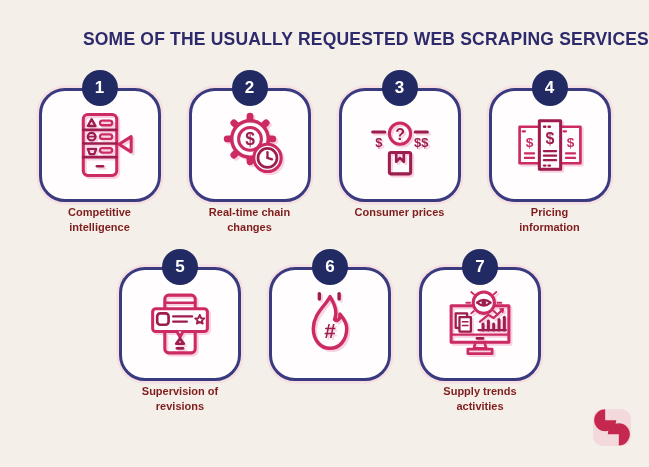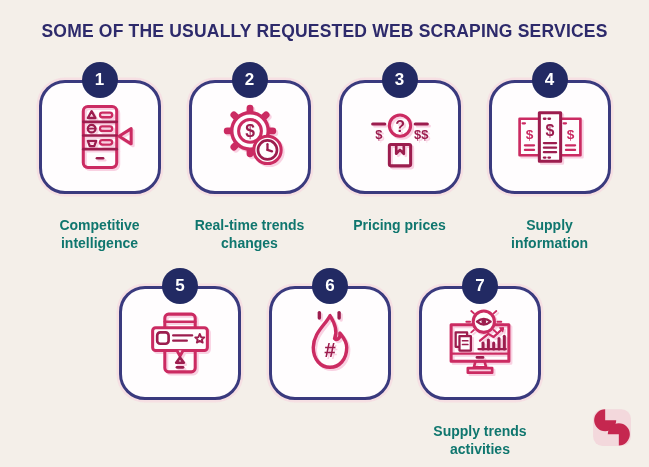--- a/index.html
+++ b/index.html
@@ -2,21 +2,21 @@
 <html><head>
 <meta charset="utf-8">
 <style>
   html,body{margin:0;padding:0;}
   body{
     width:649px;height:467px;position:relative;overflow:hidden;
     background:#f4efe9;
     font-family:"Liberation Sans",sans-serif;
   }
   .title{
-    padding-top:21px;text-align:center;
+    padding-top:29px;text-align:right;
     font-size:17.5px;font-weight:bold;letter-spacing:.2px;
     color:#2d2a6b;
   }
   .row{display:flex;justify-content:center;}
   .row1{margin-top:20px;}
   .row2{margin-top:15px;margin-left:11px;}
   .card{width:150px;display:flex;flex-direction:column;align-items:center;}
   .badge{
     width:36px;height:36px;border-radius:50%;
     background:#222a63;color:#fff;
@@ -25,23 +25,23 @@
     position:relative;z-index:2;margin-bottom:-18px;
   }
   .box{
     width:122px;height:114px;box-sizing:border-box;
     background:#fffdfe;border:3.5px solid #3a3a7e;border-radius:26px;
     box-shadow:0 0 0 2.5px rgba(247,207,222,.5);
     display:flex;align-items:center;justify-content:center;
   }
   .box svg{filter:drop-shadow(2px 2px 0 rgba(248,198,219,.8));}
   .label{
-    margin-top:22px;text-align:center;
-    font-size:14px;font-weight:600;line-height:1.32;
-    color:#0f766e;white-space:pre-line;
+    margin-top:3px;text-align:center;
+    font-size:11px;font-weight:600;line-height:1.32;
+    color:#7f1d1d;white-space:pre-line;
   }
   .logo{position:absolute;right:16px;bottom:19px;width:42px;height:42px;}
   svg text{font-family:"Liberation Sans",sans-serif;font-weight:bold;}
 </style>
 </head>
 <body>
 
 <div class="title">SOME OF THE USUALLY REQUESTED WEB SCRAPING SERVICES</div>
 
 <div class="row row1">
@@ -85,39 +85,39 @@
         </g>
         <circle cx="50" cy="42" r="24" stroke="#cb2b62" stroke-width="4.5" fill="#fffdfe"></circle>
         <circle cx="50" cy="42" r="15" stroke="#cb2b62" stroke-width="4"></circle>
         <text x="50" y="50" font-size="23" fill="#9c1d4e" text-anchor="middle">$</text>
         <circle cx="73" cy="67" r="18" stroke="#cb2b62" stroke-width="4" fill="#fffdfe"></circle>
         <circle cx="73" cy="67" r="12.5" stroke="#9c1d4e" stroke-width="3.5"></circle>
         <line x1="73" y1="67" x2="73" y2="59.5" stroke="#9c1d4e" stroke-width="3"></line>
         <line x1="73" y1="67" x2="79" y2="69" stroke="#9c1d4e" stroke-width="3"></line>
       </svg>
     </div>
-    <div class="label">Real-time trends
+    <div class="label">Real-time chain
 changes</div>
   </div>
 
   <div class="card">
     <div class="badge">3</div>
     <div class="box">
       <svg width="76" height="76" viewBox="0 0 100 100" fill="none" stroke-linecap="round" stroke-linejoin="round">
         <line x1="14" y1="33" x2="30" y2="33" stroke="#9c1d4e" stroke-width="4"></line>
         <text x="22" y="53" font-size="17" fill="#9c1d4e" text-anchor="middle">$</text>
         <circle cx="50" cy="35" r="14" stroke="#cb2b62" stroke-width="4"></circle>
         <text x="50" y="43" font-size="21" fill="#9c1d4e" text-anchor="middle">?</text>
         <line x1="70" y1="33" x2="86" y2="33" stroke="#9c1d4e" stroke-width="4"></line>
         <text x="78" y="53" font-size="17" fill="#9c1d4e" text-anchor="middle">$$</text>
         <rect x="36" y="60" width="28" height="28" rx="2" stroke="#9c1d4e" stroke-width="4"></rect>
         <polyline points="45,61 45,72 50,67 55,72 55,61" stroke="#9c1d4e" stroke-width="3.5"></polyline>
       </svg>
     </div>
-    <div class="label">Pricing prices</div>
+    <div class="label">Consumer prices</div>
   </div>
 
   <div class="card">
     <div class="badge">4</div>
     <div class="box">
       <svg width="76" height="76" viewBox="0 0 100 100" fill="none" stroke-linecap="round" stroke-linejoin="round">
         <rect x="10" y="26" width="26" height="48" stroke="#cb2b62" stroke-width="3.5" fill="#fffdfe"></rect>
         <line x1="14" y1="32" x2="17" y2="32" stroke="#cb2b62" stroke-width="3"></line>
         <text x="23" y="53" font-size="18" fill="#cb2b62" text-anchor="middle">$</text>
         <line x1="17" y1="61" x2="29" y2="61" stroke="#cb2b62" stroke-width="3"></line>
@@ -131,21 +131,21 @@
         <line x1="42" y1="26" x2="44" y2="26" stroke="#9c1d4e" stroke-width="3"></line>
         <line x1="48" y1="26" x2="50" y2="26" stroke="#9c1d4e" stroke-width="3"></line>
         <text x="50" y="49" font-size="21" fill="#9c1d4e" text-anchor="middle">$</text>
         <line x1="42" y1="58" x2="58" y2="58" stroke="#9c1d4e" stroke-width="3"></line>
         <line x1="42" y1="64" x2="58" y2="64" stroke="#9c1d4e" stroke-width="3"></line>
         <line x1="42" y1="70" x2="58" y2="70" stroke="#9c1d4e" stroke-width="3"></line>
         <line x1="42" y1="77" x2="44" y2="77" stroke="#9c1d4e" stroke-width="3"></line>
         <line x1="48" y1="77" x2="50" y2="77" stroke="#9c1d4e" stroke-width="3"></line>
       </svg>
     </div>
-    <div class="label">Supply
+    <div class="label">Pricing
 information</div>
   </div>
 
 </div>
 
 <div class="row row2">
 
   <div class="card">
     <div class="badge">5</div>
     <div class="box">
@@ -155,20 +155,22 @@
         <rect x="14" y="30" width="72" height="30" rx="4" stroke="#cb2b62" stroke-width="4" fill="#fffdfe"></rect>
         <polyline points="46,60 50,67 54,60" stroke="#cb2b62" stroke-width="4" fill="#fffdfe"></polyline>
         <rect x="20" y="36" width="15" height="15" rx="4" stroke="#9c1d4e" stroke-width="3.5"></rect>
         <line x1="41" y1="40" x2="66" y2="40" stroke="#9c1d4e" stroke-width="3"></line>
         <line x1="41" y1="47" x2="59" y2="47" stroke="#9c1d4e" stroke-width="3"></line>
         <polygon points="76,38 77.8,42.2 82,42.5 78.8,45.4 79.9,49.5 76,47.2 72.1,49.5 73.2,45.4 70,42.5 74.2,42.2" stroke="#9c1d4e" stroke-width="2.4"></polygon>
         <polygon points="45,76 50,69 55,76" stroke="#9c1d4e" stroke-width="3.5"></polygon>
         <line x1="46" y1="82" x2="54" y2="82" stroke="#9c1d4e" stroke-width="3.5"></line>
       </svg>
     </div>
+    <div class="label">Supervision of
+revisions</div>
   </div>
 
   <div class="card">
     <div class="badge">6</div>
     <div class="box">
       <svg width="76" height="76" viewBox="0 0 100 100" fill="none" stroke-linecap="round" stroke-linejoin="round">
         <line x1="36" y1="10" x2="36" y2="17" stroke="#9c1d4e" stroke-width="4.5"></line>
         <line x1="62" y1="10" x2="62" y2="17" stroke="#9c1d4e" stroke-width="4.5"></line>
         <path d="M50 14 C44 26 28 37 28 56 C28 72 38 82 50 82 C62 82 72 72 72 56 C72 47 67 42 63 37 C64 44 59 47 56 44 C61 34 55 22 50 14 Z" stroke="#cb2b62" stroke-width="4.5"></path>
         <text x="50" y="69" font-size="27" fill="#9c1d4e" text-anchor="middle">#</text>

